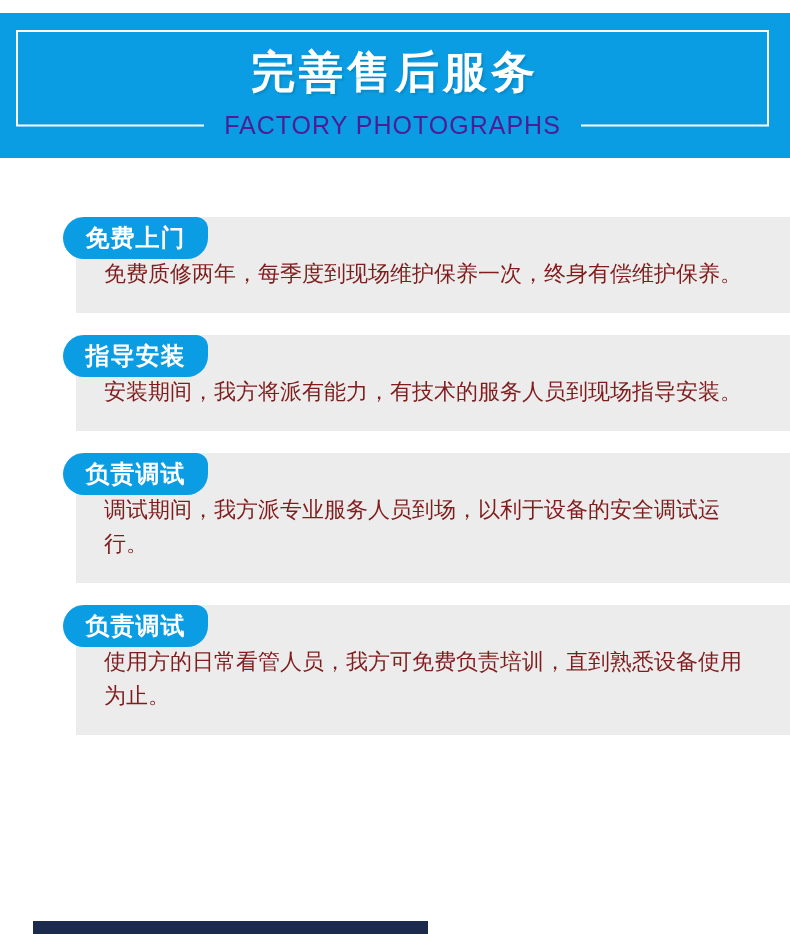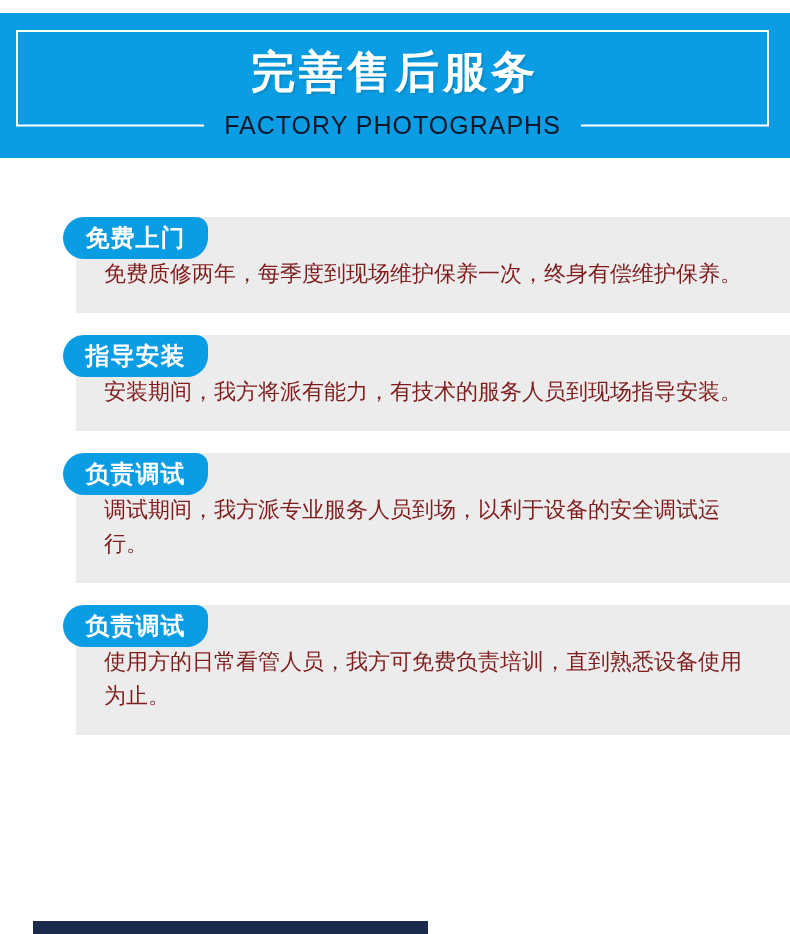--- a/index.html
+++ b/index.html
@@ -45,21 +45,21 @@
     display: flex;
     align-items: center;
   }
   .banner-sub .rule {
     flex: 1;
     height: 2px;
     background: #ffffff;
   }
   .banner-sub .sub-text {
     padding: 0 20px;
-    color: #0f172a;
+    color: #4c1d95;
     font-size: 25px;
     letter-spacing: 1px;
     white-space: nowrap;
   }
 
   
   .sections {
     position: absolute;
     top: 200px; left: 0;
     width: 790px;

